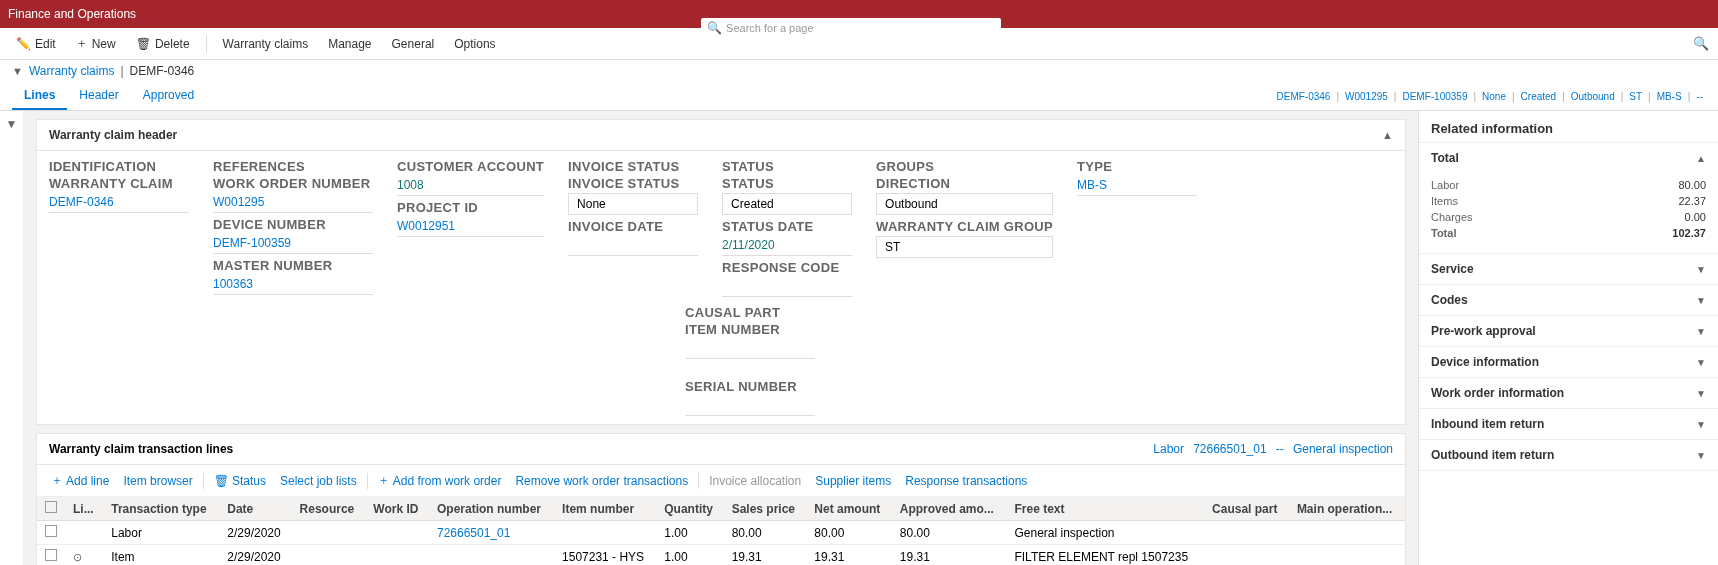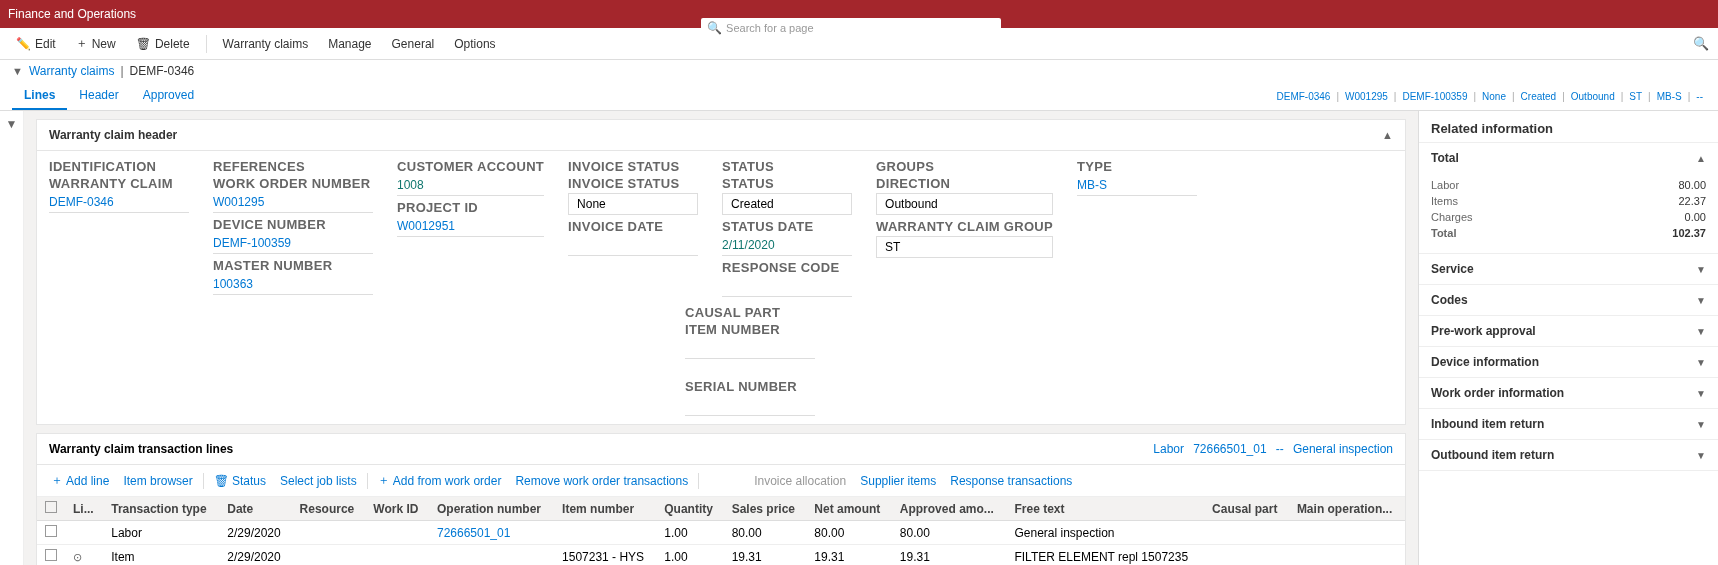--- a/index.html
+++ b/index.html
@@ -181,21 +181,21 @@
       align-items: center;
       gap: 3px;
       padding: 3px 6px;
       font-size: 11px;
       color: #0078d4;
       cursor: pointer;
       background: none;
       border: none;
       border-radius: 2px;
     }
-    .lines-toolbar-btn.disabled { color: #999; margin-left: 45px; }
+    .lines-toolbar-btn.disabled { color: #999; }
     .lines-toolbar-sep { width: 1px; height: 16px; background: #ddd; margin: 0 2px; }
 
     
     .data-table { width: 100%; border-collapse: collapse; font-size: 11px; }
     .data-table th {
       background: #f3f2f1;
       border-bottom: 1px solid #ddd;
       padding: 4px 8px;
       text-align: left;
       font-weight: 600;

